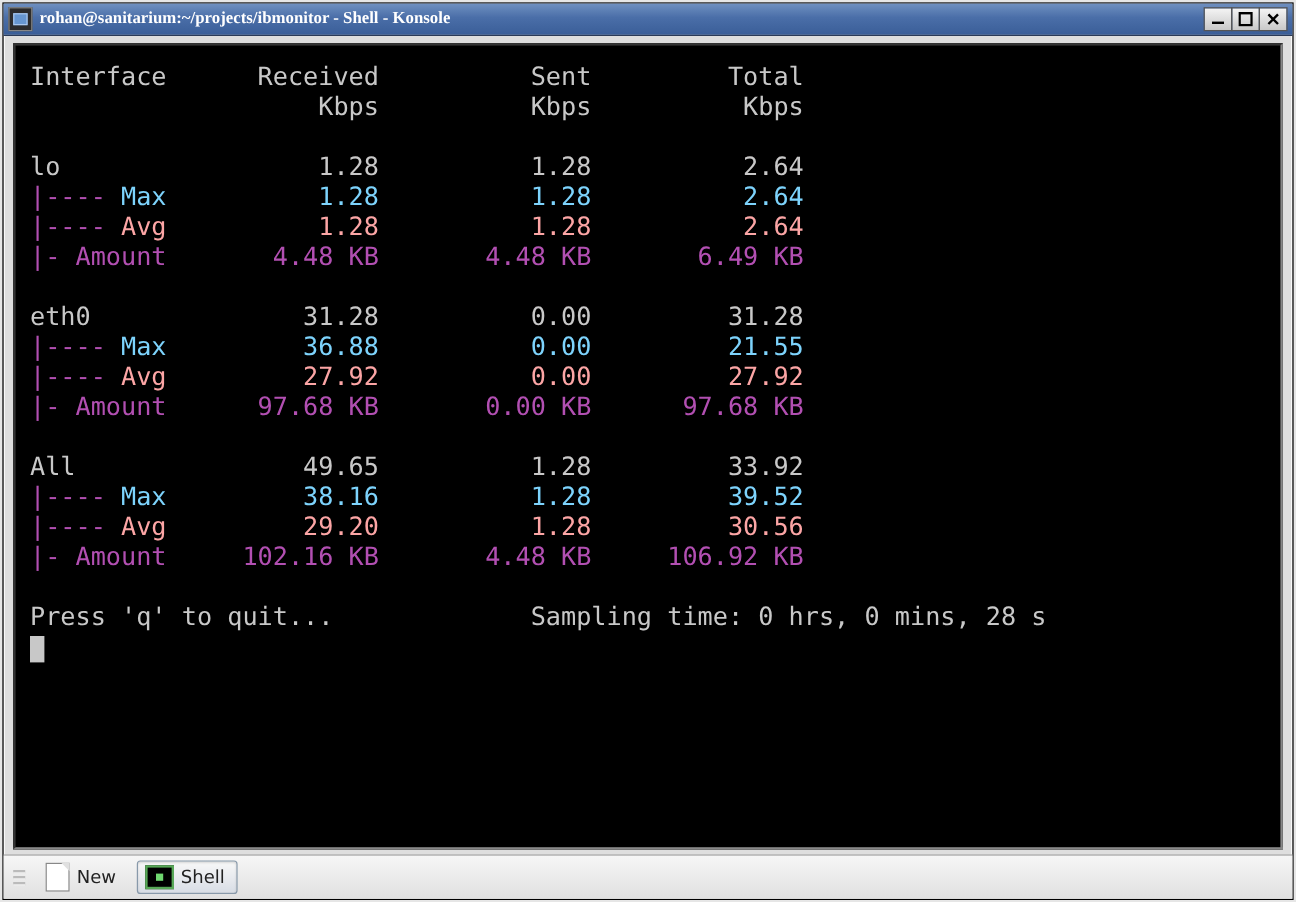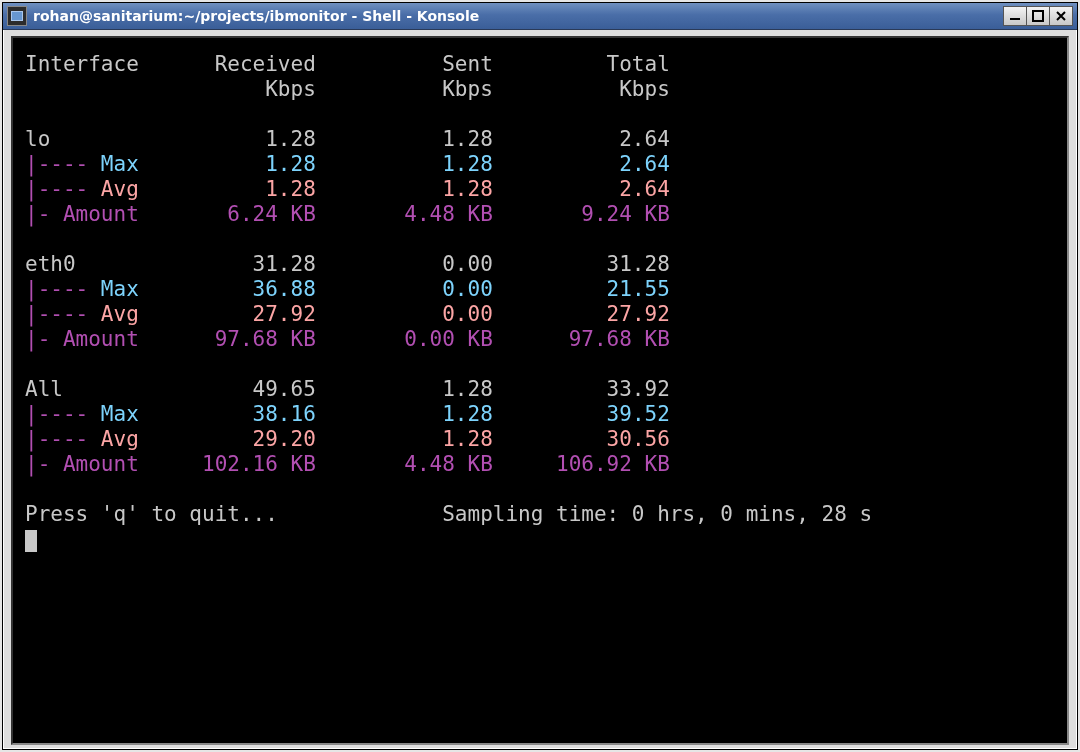--- a/index.html
+++ b/index.html
@@ -45,20 +45,21 @@
     align-items: center;
     justify-content: center;
   }
   .titlebar .app-icon .screen {
     width: 10px; height: 8px; background: #6797d0; border: 1px solid #aac7ec;
   }
   .titlebar .title-text {
     flex: 1;
     white-space: nowrap;
     overflow: hidden;
+    font-family: Liberation Serif, serif;
   }
   .win-controls {
     display: flex;
     gap: 0;
   }
   .win-btn {
     width: 22px;
     height: 18px;
     background: linear-gradient(to bottom, #f4f4f4, #c8c8c8);
     border: 1px solid #555;
@@ -178,30 +179,47 @@
     </div>
   </div>
 
   <div class="terminal-wrap">
     <div class="terminal" id="term"><span class="c-gray">Interface      Received          Sent         Total</span>
 <span class="c-gray">                   Kbps          Kbps          Kbps</span>
 
 <span class="c-gray">lo                 1.28          1.28          2.64</span>
 <span class="c-magenta">|---- </span><span class="c-red">Max</span><span class="c-red">          1.28          1.28          2.64</span>
 <span class="c-magenta">|---- </span><span class="c-green">Avg</span><span class="c-green">          1.28          1.28          2.64</span>
-<span class="c-magenta">|- Amount</span><span class="c-magenta">       6.24 KB       4.48 KB       9.24 KB</span>
+<span class="c-magenta">|- Amount</span><span class="c-magenta">       4.48 KB       4.48 KB       6.49 KB</span>
 
 <span class="c-gray">eth0              31.28          0.00         31.28</span>
 <span class="c-magenta">|---- </span><span class="c-red">Max</span><span class="c-red">         36.88          0.00         21.55</span>
 <span class="c-magenta">|---- </span><span class="c-green">Avg</span><span class="c-green">         27.92          0.00         27.92</span>
 <span class="c-magenta">|- Amount</span><span class="c-magenta">      97.68 KB       0.00 KB      97.68 KB</span>
 
 <span class="c-gray">All               49.65          1.28         33.92</span>
 <span class="c-magenta">|---- </span><span class="c-red">Max</span><span class="c-red">         38.16          1.28         39.52</span>
 <span class="c-magenta">|---- </span><span class="c-green">Avg</span><span class="c-green">         29.20          1.28         30.56</span>
 <span class="c-magenta">|- Amount</span><span class="c-magenta">     102.16 KB       4.48 KB     106.92 KB</span>
 
 <span class="c-gray">Press 'q' to quit...             Sampling time: 0 hrs, 0 mins, 28 s</span>
 <span class="cursor"></span></div>
   </div>
 
+  <div class="toolbar">
+    <div class="grip">
+        <div></div>
+        <div></div>
+        <div></div>
+      </div>
+    <div class="tool-btn">
+      <span class="doc-icon"></span>
+      <span>New</span>
+    </div>
+    <div class="tool-btn active">
+      <span class="shell-icon">
+          <span class="dot"></span>
+        </span>
+      <span>Shell</span>
+    </div>
+  </div>
 
 </div>
 
 </body></html>

